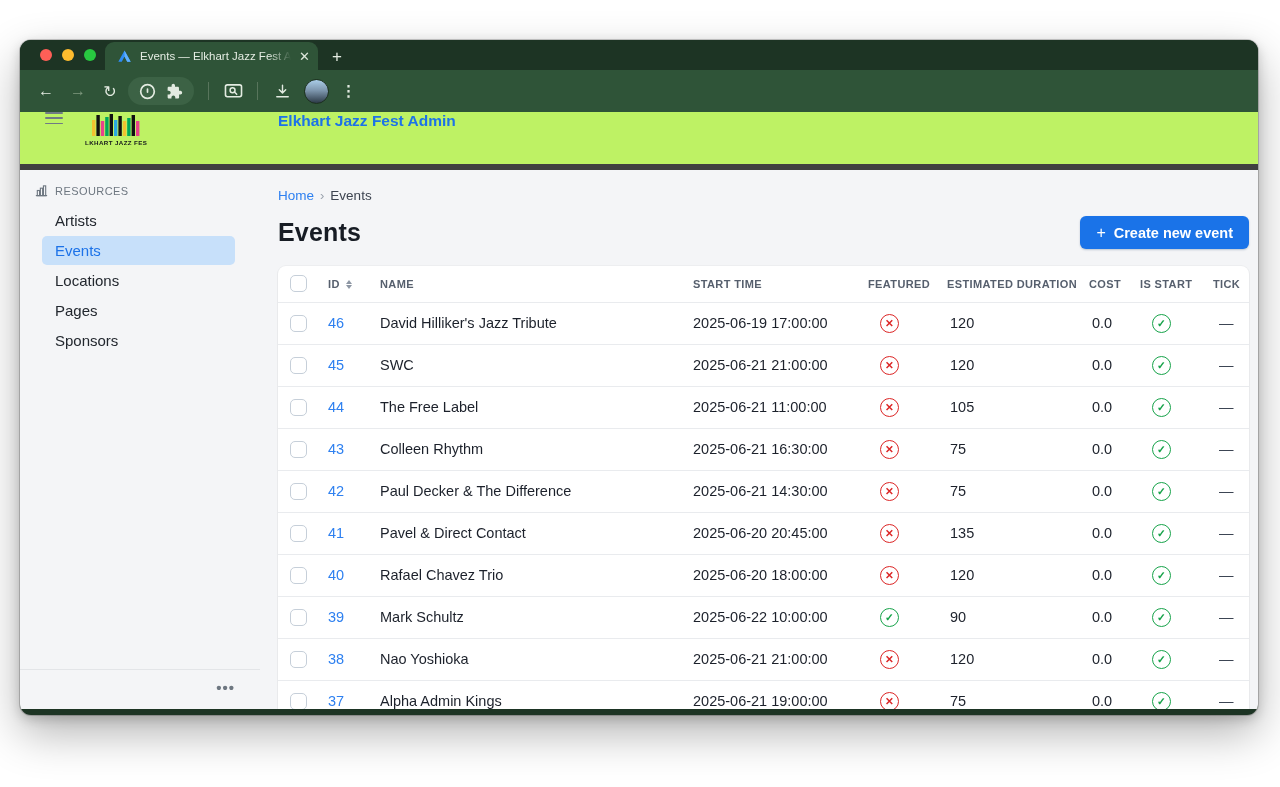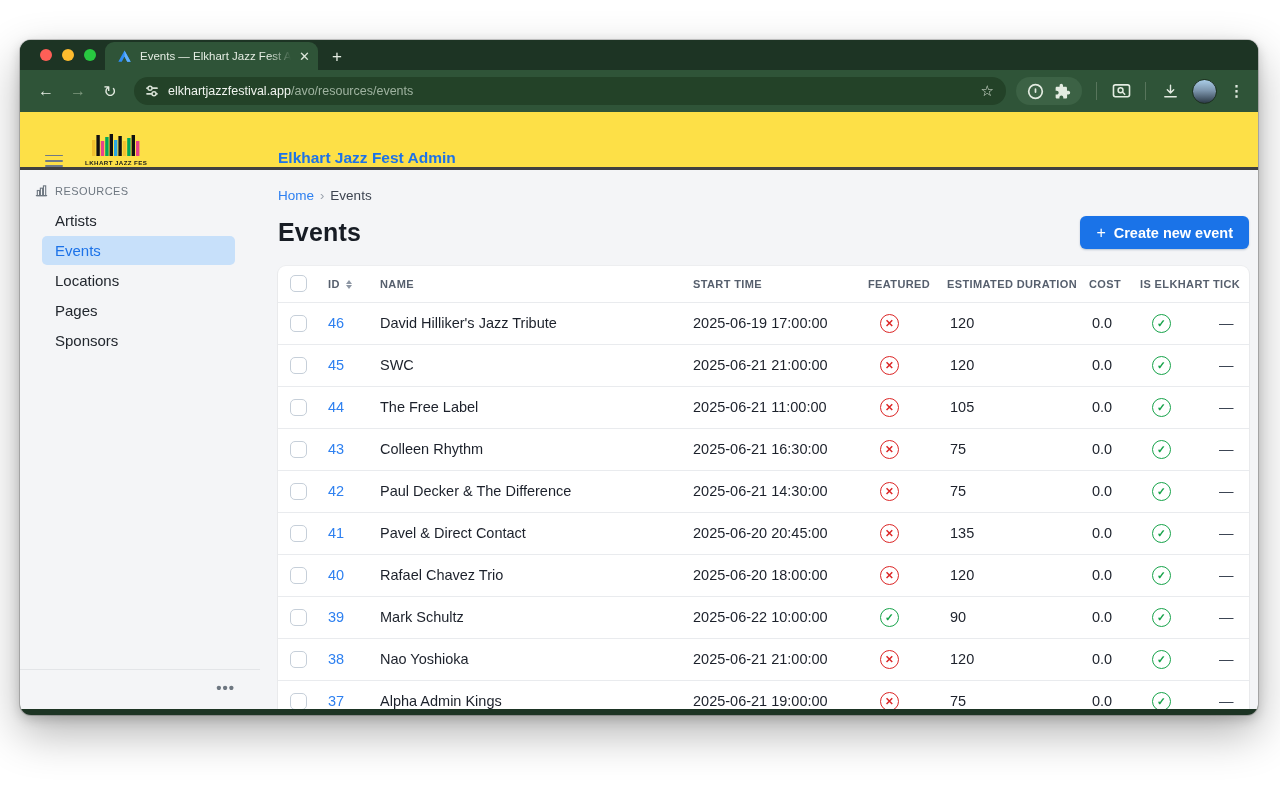--- a/index.html
+++ b/index.html
@@ -41,21 +41,21 @@
   .url-star{ color:#d6e0d4; font-size:15px; padding-right:2px; }
   .ext-pill{ height:28px; background:#3c6245; border-radius:14px; display:flex; align-items:center; gap:10px; padding:0 11px; margin-right:4px;}
   .tb-sep{ width:1px; height:18px; background:#58755c; margin:0 6px;}
   .avatar{ width:25px; height:25px; border-radius:50%; background:linear-gradient(180deg,#aacde8 0%,#7e97ae 45%,#2c3a47 100%); border:1px solid #1c301f; margin:0 4px;}
   .menu-dots{ color:#e2eae0; font-size:15px; letter-spacing:0; padding:0 4px; font-weight:700;}
   svg.tbsvg{ display:block; }
 
   
   .page{ flex:1; background:#f4f5f7; display:flex; flex-direction:column; overflow:hidden; min-height:0;}
 
-  .app-header{ height:58px; background:#fde047; border-bottom:3px solid #404040; display:flex; align-items:flex-end; flex:none;}
+  .app-header{ height:58px; background:#bef264; border-bottom:6px solid #404040; display:flex; align-items:flex-start; flex:none;}
   .hamburger{ width:18px; margin-left:25px; display:flex; flex-direction:column; gap:3.5px;}
   .hamburger i{ height:1.8px; background:#707a85; border-radius:1px; display:block;}
   .logo-box{ margin-left:22px; display:flex; flex-direction:column; align-items:center;}
   .app-title{ position:absolute; left:258px; font-size:15.5px; font-weight:700; color:#1c72e8;}
   .app-header{ position:relative; }
 
   .app-body{ flex:1; display:flex; overflow:hidden; min-height:0;}
 
   
   .sidebar{ width:240px; flex:none; display:flex; flex-direction:column; padding-top:14px; }
@@ -125,30 +125,20 @@
       <span class="tab-title">Events — Elkhart Jazz Fest Ad</span>
       <span class="tab-close">✕</span>
     </div>
     <span class="newtab-btn">+</span>
   </div>
 
   <div class="toolbar">
     <span class="nav-ico">←</span>
     <span class="nav-ico dim">→</span>
     <span class="nav-ico">↻</span>
-    <div class="urlbar">
-      <svg class="tbsvg" width="16" height="16" viewBox="0 0 16 16">
-        <line x1="3" y1="5.2" x2="13" y2="5.2" stroke="#d6e0d4" stroke-width="1.7" stroke-linecap="round"></line>
-        <line x1="3" y1="10.8" x2="13" y2="10.8" stroke="#d6e0d4" stroke-width="1.7" stroke-linecap="round"></line>
-        <circle cx="6" cy="5.2" r="2" fill="#234228" stroke="#d6e0d4" stroke-width="1.5"></circle>
-        <circle cx="10" cy="10.8" r="2" fill="#234228" stroke="#d6e0d4" stroke-width="1.5"></circle>
-      </svg>
-      <span class="url-text"><b style="font-weight:400">elkhartjazzfestival.app</b><span class="path">/avo/resources/events</span></span>
-      <span class="url-star">☆</span>
-    </div>
     <div class="ext-pill">
       <svg class="tbsvg" width="17" height="17" viewBox="0 0 18 18">
         <circle cx="9" cy="9" r="7.2" fill="none" stroke="#e3ebe1" stroke-width="1.8"></circle>
         <rect x="8.1" y="5.5" width="1.8" height="5" rx="0.9" fill="#e3ebe1"></rect>
       </svg>
       <svg class="tbsvg" width="17" height="17" viewBox="0 0 24 24">
         <path d="M20.5 11h-2.2V7.2c0-1-.8-1.8-1.8-1.8h-3.8V3.6C12.7 2.2 11.6 1.2 10.3 1.2S7.9 2.2 7.9 3.6v1.8H4.1c-1 0-1.8.8-1.8 1.8V11h1.6c1.5 0 2.7 1.2 2.7 2.7s-1.2 2.7-2.7 2.7H2.3v3.6c0 1 .8 1.8 1.8 1.8h3.6v-1.6c0-1.5 1.2-2.7 2.7-2.7s2.7 1.2 2.7 2.7v1.6h3.6c1 0 1.8-.8 1.8-1.8v-3.8h1.9c1.3 0 2.4-1.1 2.4-2.4S21.8 11 20.5 11z" fill="#e3ebe1"></path>
       </svg>
     </div>
     <span class="tb-sep"></span>
@@ -256,21 +246,21 @@
                 <th><span class="checkbox"></span></th>
                 <th class="th-id"><span>ID</span><span class="sort-ico">
                       <i class="sort-up"></i>
                       <i class="sort-dn"></i>
                     </span></th>
                 <th class="th-name">NAME</th>
                 <th class="th-start">START TIME</th>
                 <th>FEATURED</th>
                 <th>ESTIMATED DURATION</th>
                 <th>COST</th>
-                <th>IS ELKHART</th>
+                <th>IS START</th>
                 <th>TICK</th>
               </tr>
             </thead>
             <tbody id="rows-body">
                 <tr>
     <td><span class="checkbox"></span></td>
     <td><a href="#" class="id-link">46</a></td>
     <td class="c-name">David Hilliker's Jazz Tribute</td>
     <td class="c-start">2025-06-19 17:00:00</td>
     <td><span class="status-icon f no">✕</span></td>

